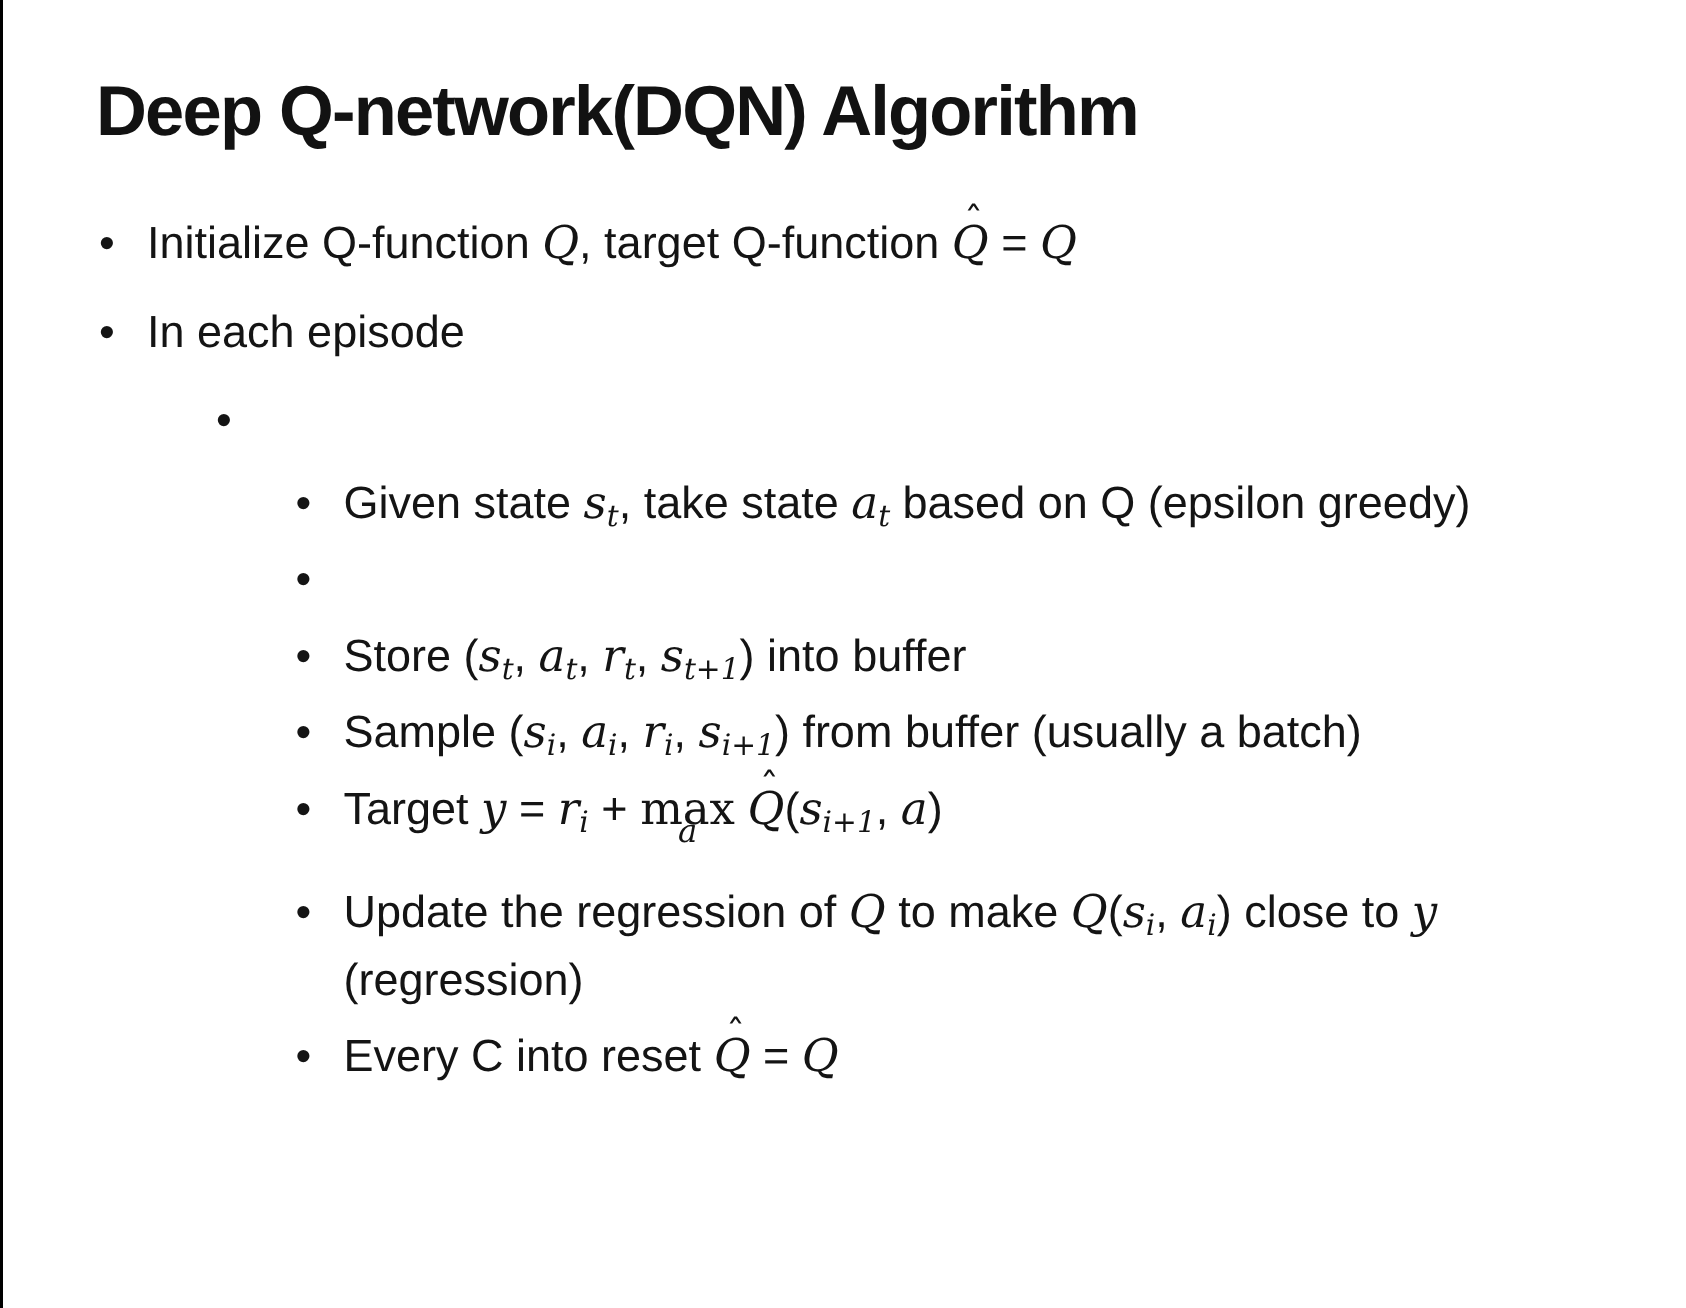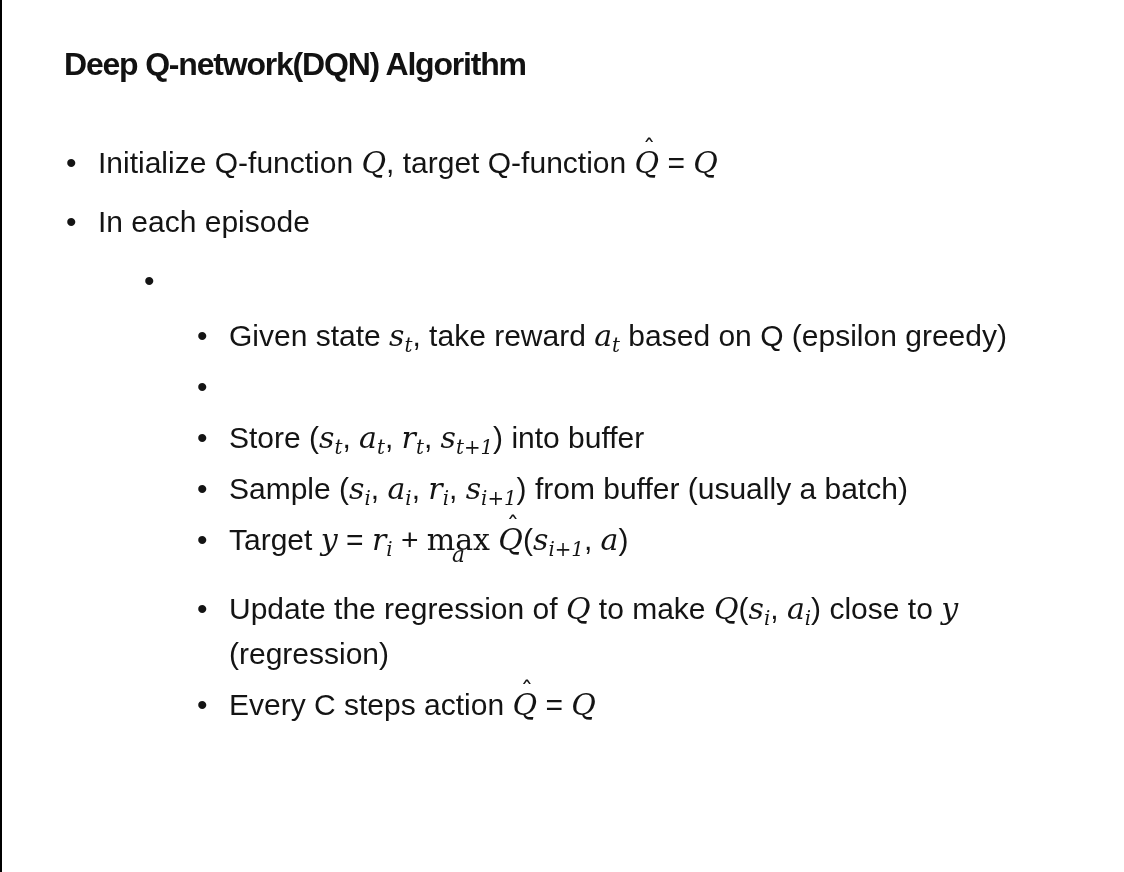--- a/index.html
+++ b/index.html
@@ -3,21 +3,21 @@
 <meta charset="utf-8">
 <style>
   html,body { margin:0; padding:0; background:#ffffff; }
   .slide {
     position:relative; width:1124px; height:872px; background:#ffffff;
     border-left:2px solid #000000; box-sizing:border-box; overflow:hidden;
     font-family:"Liberation Sans", sans-serif; color:#141414;
   }
   .title {
     position:absolute; left:62px; top:46px; margin:0;
-    font-size:32px; font-weight:700; letter-spacing:-1.2px; color:#121212;
+    font-size:47px; font-weight:700; letter-spacing:-1.2px; color:#121212;
     font-family:"Liberation Sans", sans-serif;
   }
   .bullets {
     position:absolute; left:62px; top:140px; right:54px;
     font-size:30px; line-height:1.5;
   }
   .bullet { display:flex; align-items:flex-start; margin-bottom:6px; }
   .bullet.lvl1 { padding-left:2px; margin-bottom:14px; }
   .bullet.lvl2 { padding-left:80px; margin-bottom:10px; }
   .bullet.lvl3 { padding-left:133px; margin-bottom:6px; }
@@ -54,21 +54,21 @@
       </div>
       <div class="bullet lvl1">
         <span class="dot">•</span>
         <span class="runs"><span>In each episode</span></span>
       </div>
       <div class="bullet lvl2">
         <span class="dot">•</span>
       </div>
       <div class="bullet lvl3">
         <span class="dot">•</span>
-        <span class="runs"><span>Given state </span><span class="math">s<sub class="msub">t</sub></span><span>, take reward </span><span class="math">a<sub class="msub">t</sub></span><span> based on Q (epsilon greedy)</span></span>
+        <span class="runs"><span>Given state </span><span class="math">s<sub class="msub">t</sub></span><span>, take state </span><span class="math">a<sub class="msub">t</sub></span><span> based on Q (epsilon greedy)</span></span>
       </div>
       <div class="bullet lvl3">
         <span class="dot">•</span>
       </div>
       <div class="bullet lvl3">
         <span class="dot">•</span>
         <span class="runs"><span>Store (</span><span class="math">s<sub class="msub">t</sub></span><span>, </span><span class="math">a<sub class="msub">t</sub></span><span>, </span><span class="math">r<sub class="msub">t</sub></span><span>, </span><span class="math">s<sub class="msub">t+1</sub></span><span>) into buffer</span></span>
       </div>
       <div class="bullet lvl3">
         <span class="dot">•</span>
@@ -77,16 +77,16 @@
       <div class="bullet lvl3 tall">
         <span class="dot">•</span>
         <span class="runs"><span>Target </span><span class="math">y</span><span> = </span><span class="math">r<sub class="msub">i</sub></span><span> + </span><span class="munder"><span class="mtop">max</span><span class="mbot">a</span></span><span> </span><span class="mhat"><span class="hatmark">ˆ</span><span class="base">Q</span></span><span>(</span><span class="math">s<sub class="msub">i+1</sub></span><span>, </span><span class="math">a</span><span>)</span></span>
       </div>
       <div class="bullet lvl3">
         <span class="dot">•</span>
         <span class="runs"><span>Update the regression of </span><span class="math">Q</span><span> to make </span><span class="math">Q</span><span>(</span><span class="math">s<sub class="msub">i</sub></span><span>, </span><span class="math">a<sub class="msub">i</sub></span><span>) close to </span><span class="math">y</span><span> (regression)</span></span>
       </div>
       <div class="bullet lvl3">
         <span class="dot">•</span>
-        <span class="runs"><span>Every C steps action </span><span class="mhat"><span class="hatmark">ˆ</span><span class="base">Q</span></span><span> = </span><span class="math">Q</span></span>
+        <span class="runs"><span>Every C into reset </span><span class="mhat"><span class="hatmark">ˆ</span><span class="base">Q</span></span><span> = </span><span class="math">Q</span></span>
       </div>
     </div>
 </div>
 
 </body></html>

